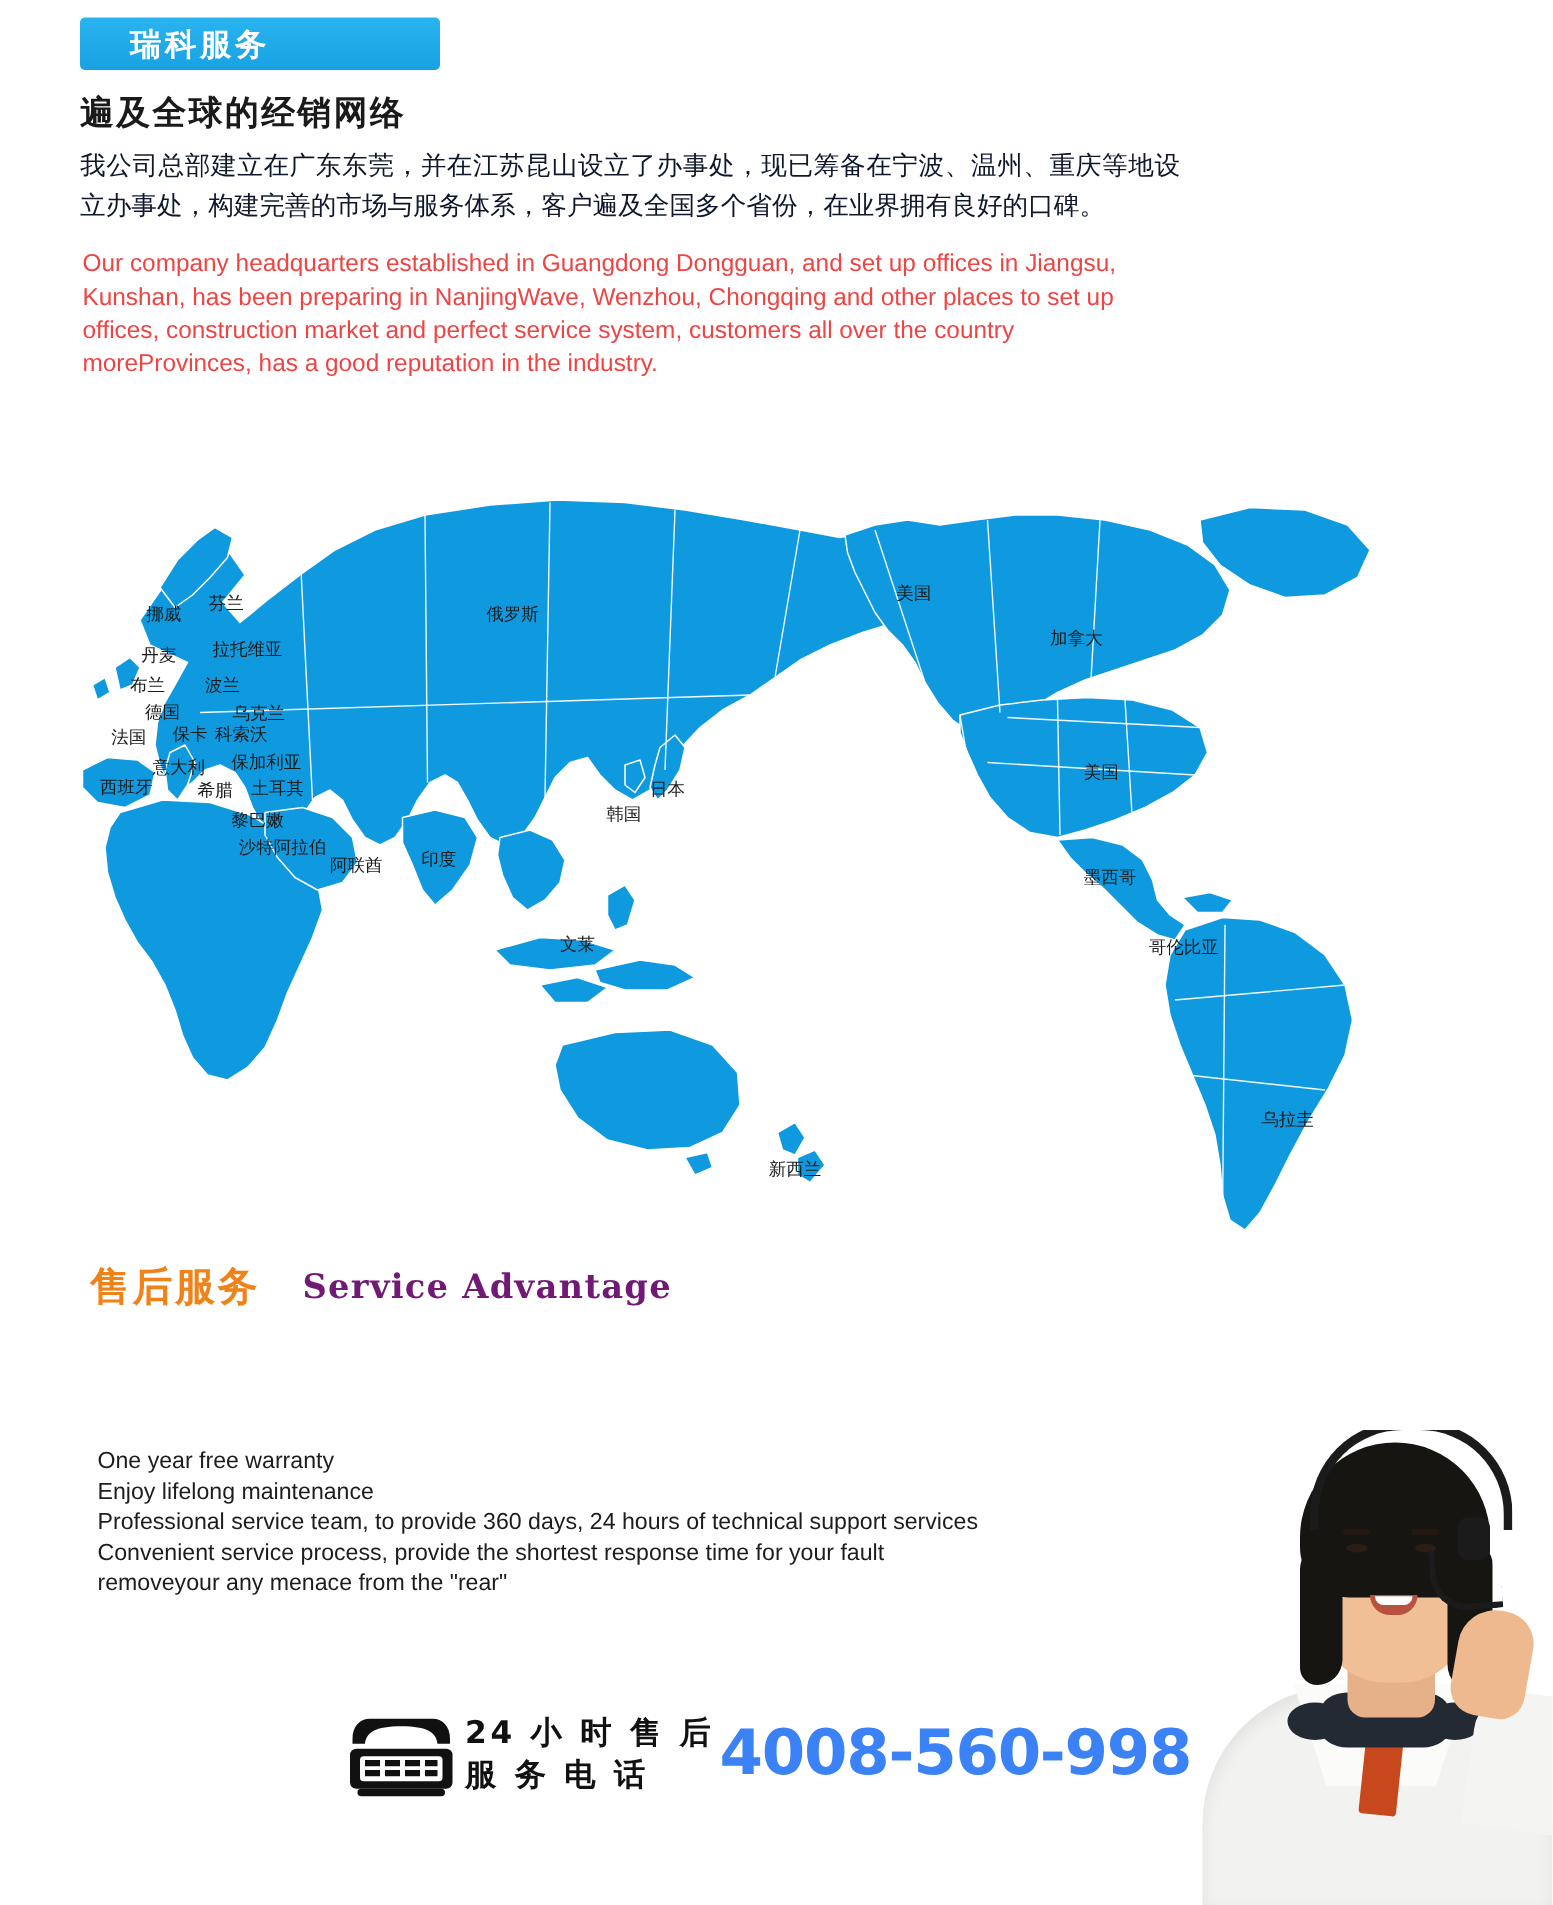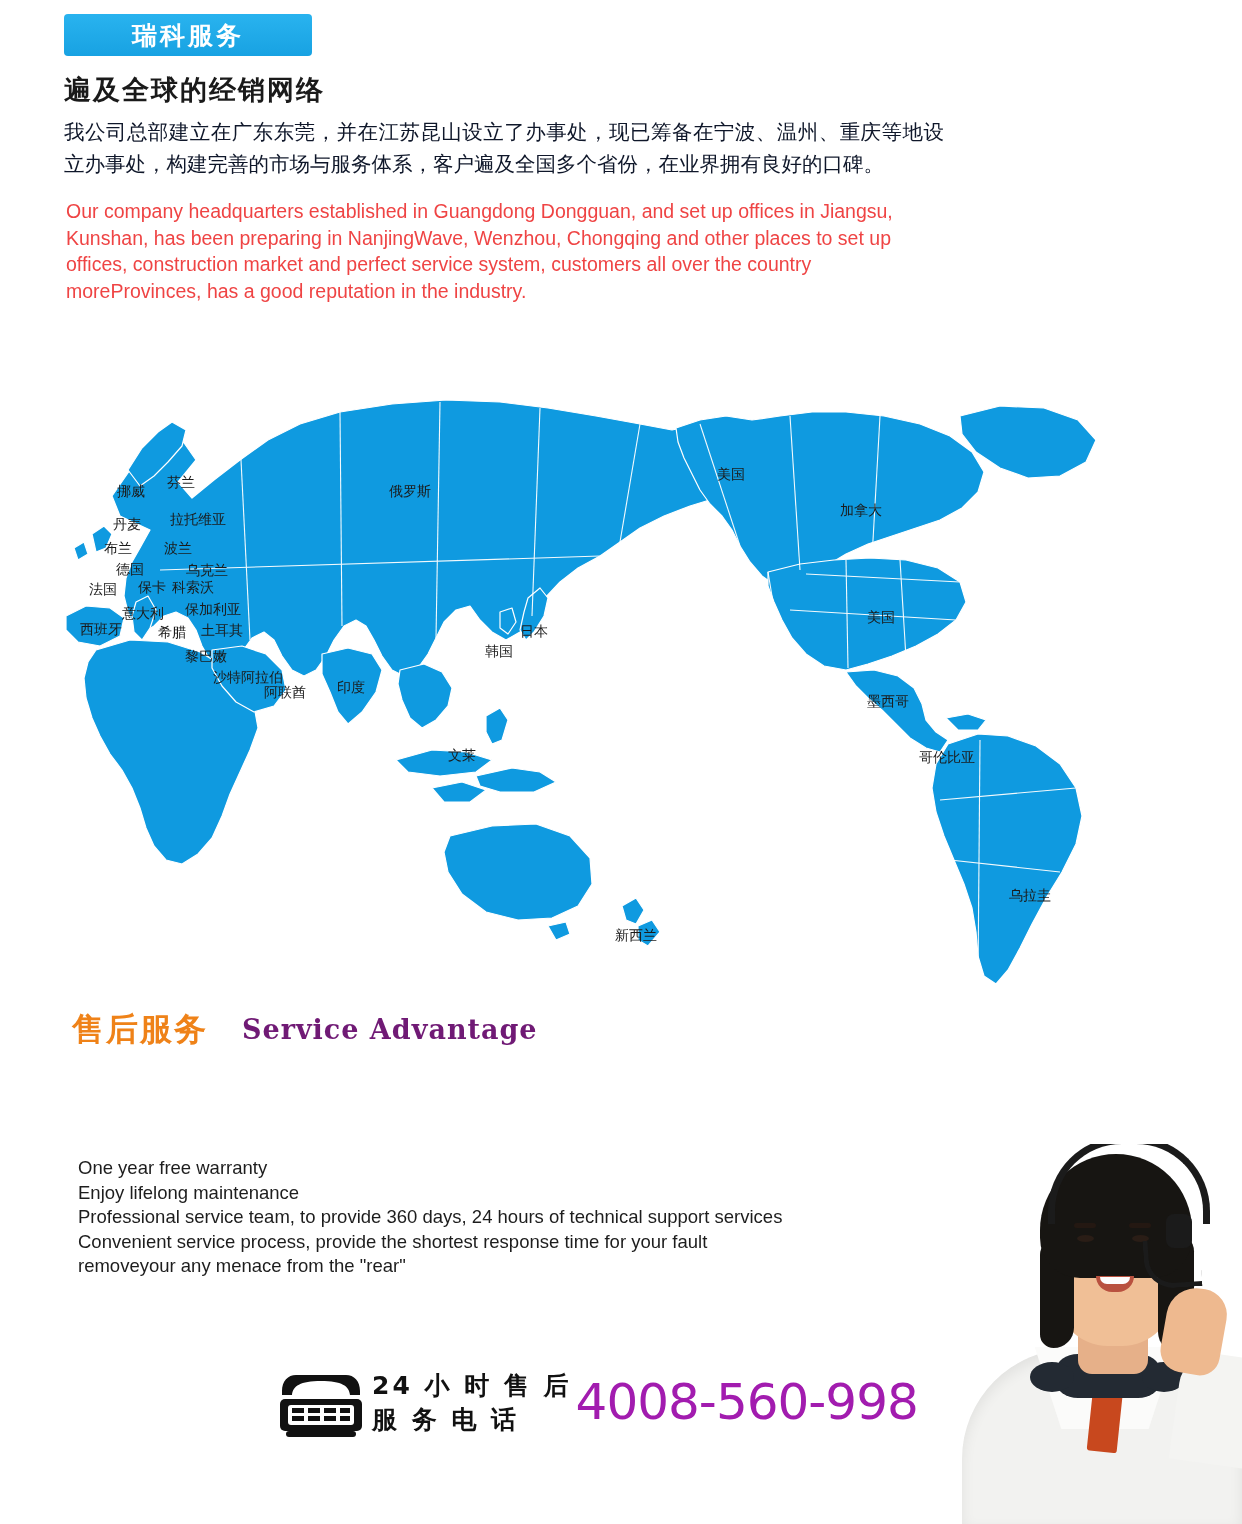--- a/index.html
+++ b/index.html
@@ -24,21 +24,22 @@
   .badge {
     position: absolute;
     left: 64px;
     top: 14px;
     width: 248px;
     height: 42px;
     background: linear-gradient(180deg, #29b3ef 0%, #18a2e2 100%);
     border-radius: 4px;
     display: flex;
     align-items: center;
-    justify-content: center;
+    justify-content: flex-start;
+    padding-left: 40px;
   }
   .badge span {
     color: #ffffff;
     font-size: 25px;
     font-weight: bold;
     letter-spacing: 3px;
     font-family: "DejaVu Sans", sans-serif;
   }
 
   
@@ -159,24 +160,24 @@
   .hot-cn {
     font-family: "DejaVu Sans", sans-serif;
     font-weight: bold;
     font-size: 25px;
     line-height: 34px;
     letter-spacing: 3px;
     color: #111;
   }
   .hot-num {
     font-family: "DejaVu Sans", sans-serif;
-    font-weight: normal;
+    font-weight: bold;
     font-size: 50px;
     letter-spacing: -1px;
-    color: #a21caf;
+    color: #3b82f6;
     margin-left: 4px;
     line-height: 66px;
   }
 
   
   .operator {
     position: absolute;
     right: 0;
     bottom: 0;
     width: 290px;
@@ -462,21 +463,21 @@
     <div class="map-label" style="left:207px;top:251px">乌克兰</div>
     <div class="map-label" style="left:103px;top:270px">法国</div>
     <div class="map-label" style="left:152px;top:268px">保卡</div>
     <div class="map-label" style="left:193px;top:268px">科索沃</div>
     <div class="map-label" style="left:143px;top:294px">意大利</div>
     <div class="map-label" style="left:213px;top:290px">保加利亚</div>
     <div class="map-label" style="left:101px;top:310px">西班牙</div>
     <div class="map-label" style="left:172px;top:313px">希腊</div>
     <div class="map-label" style="left:222px;top:311px">土耳其</div>
     <div class="map-label" style="left:206px;top:337px">黎巴嫩</div>
-    <div class="map-label" style="left:248px;top:358px">沙特阿拉伯</div>
+    <div class="map-label" style="left:226px;top:358px">沙特阿拉伯</div>
     <div class="map-label" style="left:285px;top:373px">阿联酋</div>
     <div class="map-label" style="left:351px;top:368px">印度</div>
     <div class="map-label" style="left:410px;top:172px">俄罗斯</div>
     <div class="map-label" style="left:499px;top:332px">韩国</div>
     <div class="map-label" style="left:534px;top:312px">日本</div>
     <div class="map-label" style="left:462px;top:436px">文莱</div>
     <div class="map-label" style="left:636px;top:616px">新西兰</div>
     <div class="map-label" style="left:731px;top:155px">美国</div>
     <div class="map-label" style="left:861px;top:191px">加拿大</div>
     <div class="map-label" style="left:881px;top:298px">美国</div>

